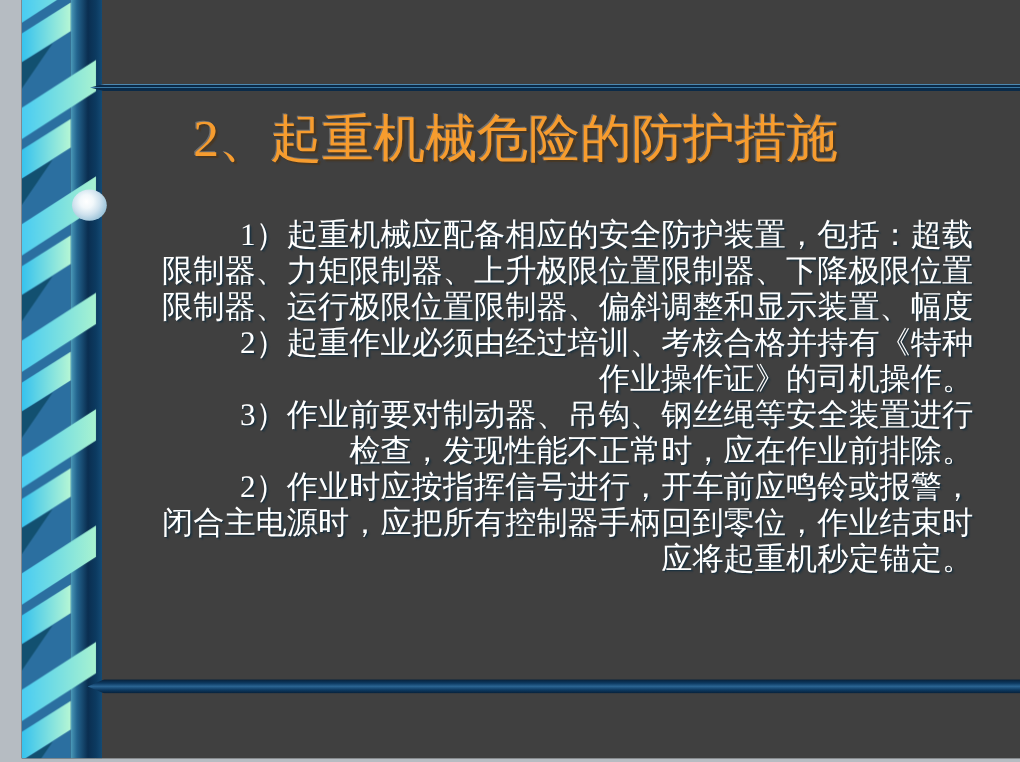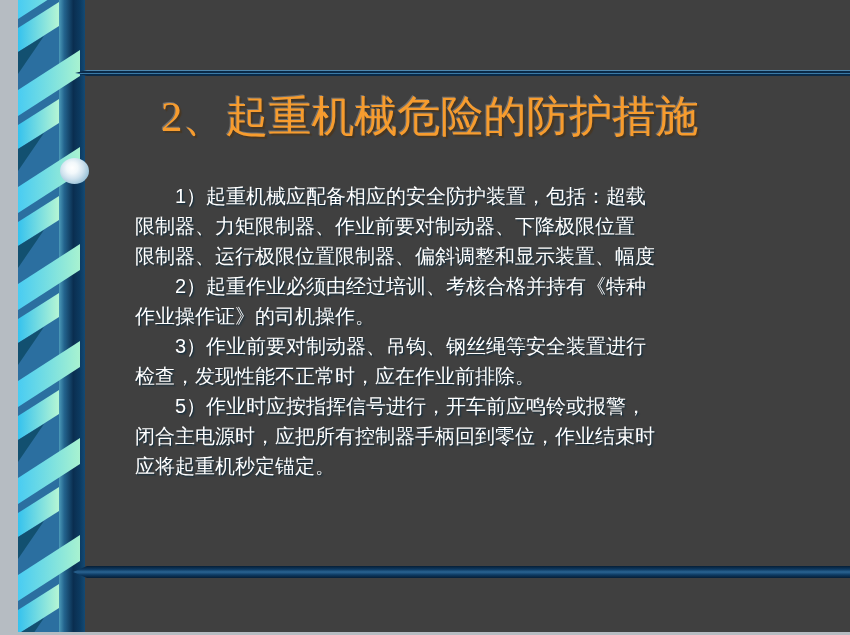--- a/index.html
+++ b/index.html
@@ -49,24 +49,25 @@
   .slide-title{
     position:absolute;left:143px;top:92px;z-index:2;
     font-family:"Liberation Serif", serif;
     font-size:43px;line-height:50px;
     color:#f79c2e;
     white-space:nowrap;
     text-shadow:-1px -1px 0 rgba(225,225,225,0.30), 2px 2px 1px rgba(80,44,0,0.45);
   }
   .body-text{
     position:absolute;left:117px;top:181px;z-index:2;
-    font-family:Liberation Sans, sans-serif;
-    font-size:20px;line-height:30px;
+    font-family:Liberation Serif, serif;
+    font-size:26px;line-height:30px;
     color:#ffffff;
     text-shadow:1px 1px 0 rgba(10,42,62,0.55), 2px 2px 1px rgba(10,42,62,0.30);
+    text-align:right;
   }
   .body-line{white-space:nowrap;height:30px;}
 </style>
 </head>
 <body>
 
 <div class="slide">
 
   <svg class="decor-strip" width="67" height="632" viewBox="0 0 67 632" xmlns="http://www.w3.org/2000/svg">
     <defs>
@@ -100,24 +101,24 @@
   <div class="divider-top"></div>
   <div class="divider-bottom"></div>
 
   <div class="sphere sphere-left"></div>
   <div class="sphere sphere-right"></div>
 
   <div class="slide-title">2、起重机械危险的防护措施</div>
 
   <div class="body-text">
     <div class="body-line">　　1）起重机械应配备相应的安全防护装置，包括：超载</div>
-    <div class="body-line">限制器、力矩限制器、作业前要对制动器、下降极限位置</div>
+    <div class="body-line">限制器、力矩限制器、上升极限位置限制器、下降极限位置</div>
     <div class="body-line">限制器、运行极限位置限制器、偏斜调整和显示装置、幅度</div>
     <div class="body-line">　　2）起重作业必须由经过培训、考核合格并持有《特种</div>
     <div class="body-line">作业操作证》的司机操作。</div>
     <div class="body-line">　　3）作业前要对制动器、吊钩、钢丝绳等安全装置进行</div>
     <div class="body-line">检查，发现性能不正常时，应在作业前排除。</div>
-    <div class="body-line">　　5）作业时应按指挥信号进行，开车前应鸣铃或报警，</div>
+    <div class="body-line">　　2）作业时应按指挥信号进行，开车前应鸣铃或报警，</div>
     <div class="body-line">闭合主电源时，应把所有控制器手柄回到零位，作业结束时</div>
     <div class="body-line">应将起重机秒定锚定。</div>
   </div>
 
 </div>
 
 </body></html>

